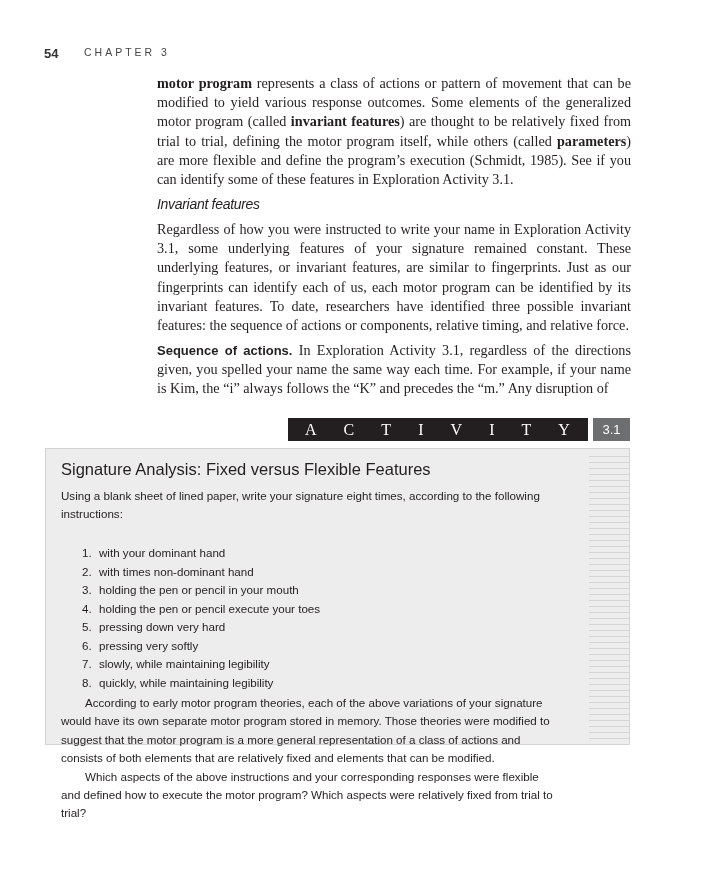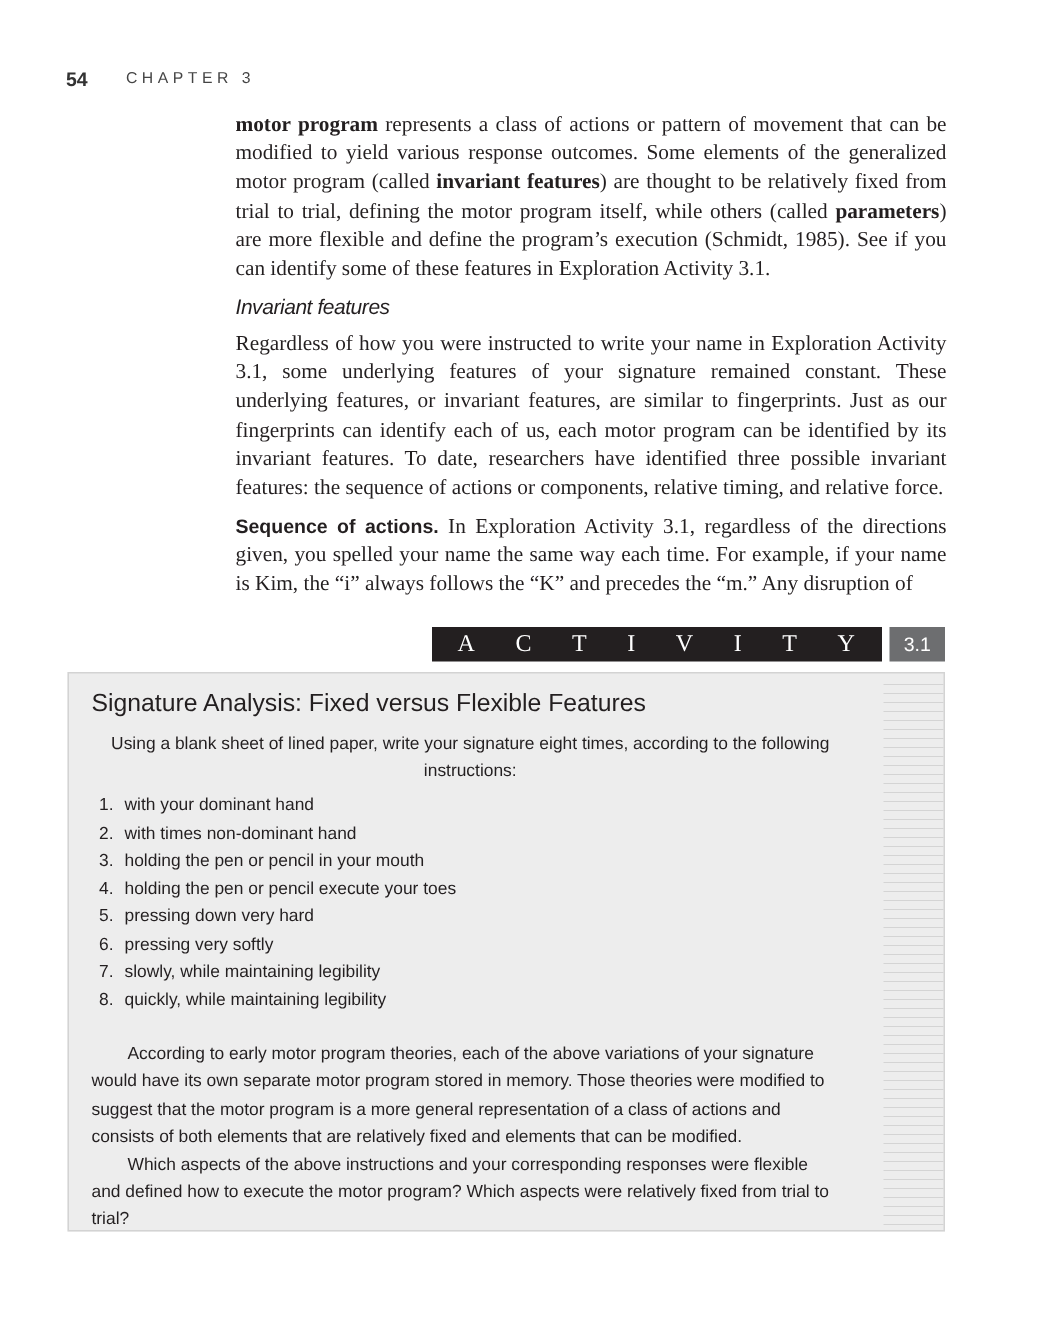--- a/index.html
+++ b/index.html
@@ -15,27 +15,27 @@
   .runin { font-family:"Liberation Sans", sans-serif; font-weight:bold; font-size:13px; }
   b.term { font-weight:bold; }
 
   .banner { position:absolute; top:418px; left:45px; height:23px; width:585px; }
   .banner-explore { position:absolute; left:0; top:0; width:238px; height:23px;
      background: repeating-linear-gradient(to bottom, #b9b9b9 0px, #b9b9b9 2px, #cfcfcf 2px, #cfcfcf 3px); }
   .banner-explore span { position:absolute; left:16px; top:-6px; font-family:"DejaVu Sans", sans-serif; font-weight:bold; font-size:28px; color:#ffffff; letter-spacing:-0.5px; text-shadow:0 1px 1px #888; }
   .banner-activity { position:absolute; left:243px; top:0; width:300px; height:23px; background:#231f20; display:flex; justify-content:space-between; align-items:center; padding:0 18px 0 17px; box-sizing:border-box; font-family:"Liberation Serif", serif; font-size:16px; color:#ffffff; }
   .banner-num { position:absolute; left:548px; top:0; width:37px; height:23px; background:#6d6e70; color:#ffffff; font-family:"Liberation Sans", sans-serif; font-weight:normal; font-size:13px; text-align:center; line-height:23px; }
 
-  .box { position:absolute; left:45px; top:448px; width:585px; height:373px; background:#ededed; border:1px solid #d3d3d3; box-sizing:border-box; }
+  .box { position:absolute; left:45px; top:448px; width:585px; height:297px; background:#ededed; border:1px solid #d3d3d3; box-sizing:border-box; }
   .box-lines { position:absolute; right:0; top:2px; bottom:2px; width:40px;
      background: repeating-linear-gradient(to bottom, transparent 0px, transparent 5px, #d4d4d4 5px, #d4d4d4 6px); }
   .box-title { position:absolute; left:15px; top:11px; font-family:"Liberation Sans", sans-serif; font-size:16.5px; color:#231f20; white-space:nowrap; }
   .box-text { font-family:"Liberation Sans", sans-serif; font-size:11.6px; line-height:18.4px; color:#231f20; }
-  .box-intro { position:absolute; left:15px; top:38px; width:505px;text-align:center; }
-  .box-list { position:absolute; left:20px; top:79px; margin:0; padding:0; list-style:none; }
+  .box-intro { position:absolute; left:15px; top:38px; width:505px; }
+  .box-list { position:absolute; left:20px; top:79px; margin:16px; padding:0; list-style:none; }
   .box-list li { height:18.5px; white-space:nowrap; }
   .box-list .num { display:inline-block; width:17px; text-align:left; }
   .box-para { position:absolute; left:15px; width:497px; }
   .bp1 { top:245px; }
   .indent { display:inline-block; width:24px; }
 </style>
 </head>
 <body>
 
 <div class="running-head">

